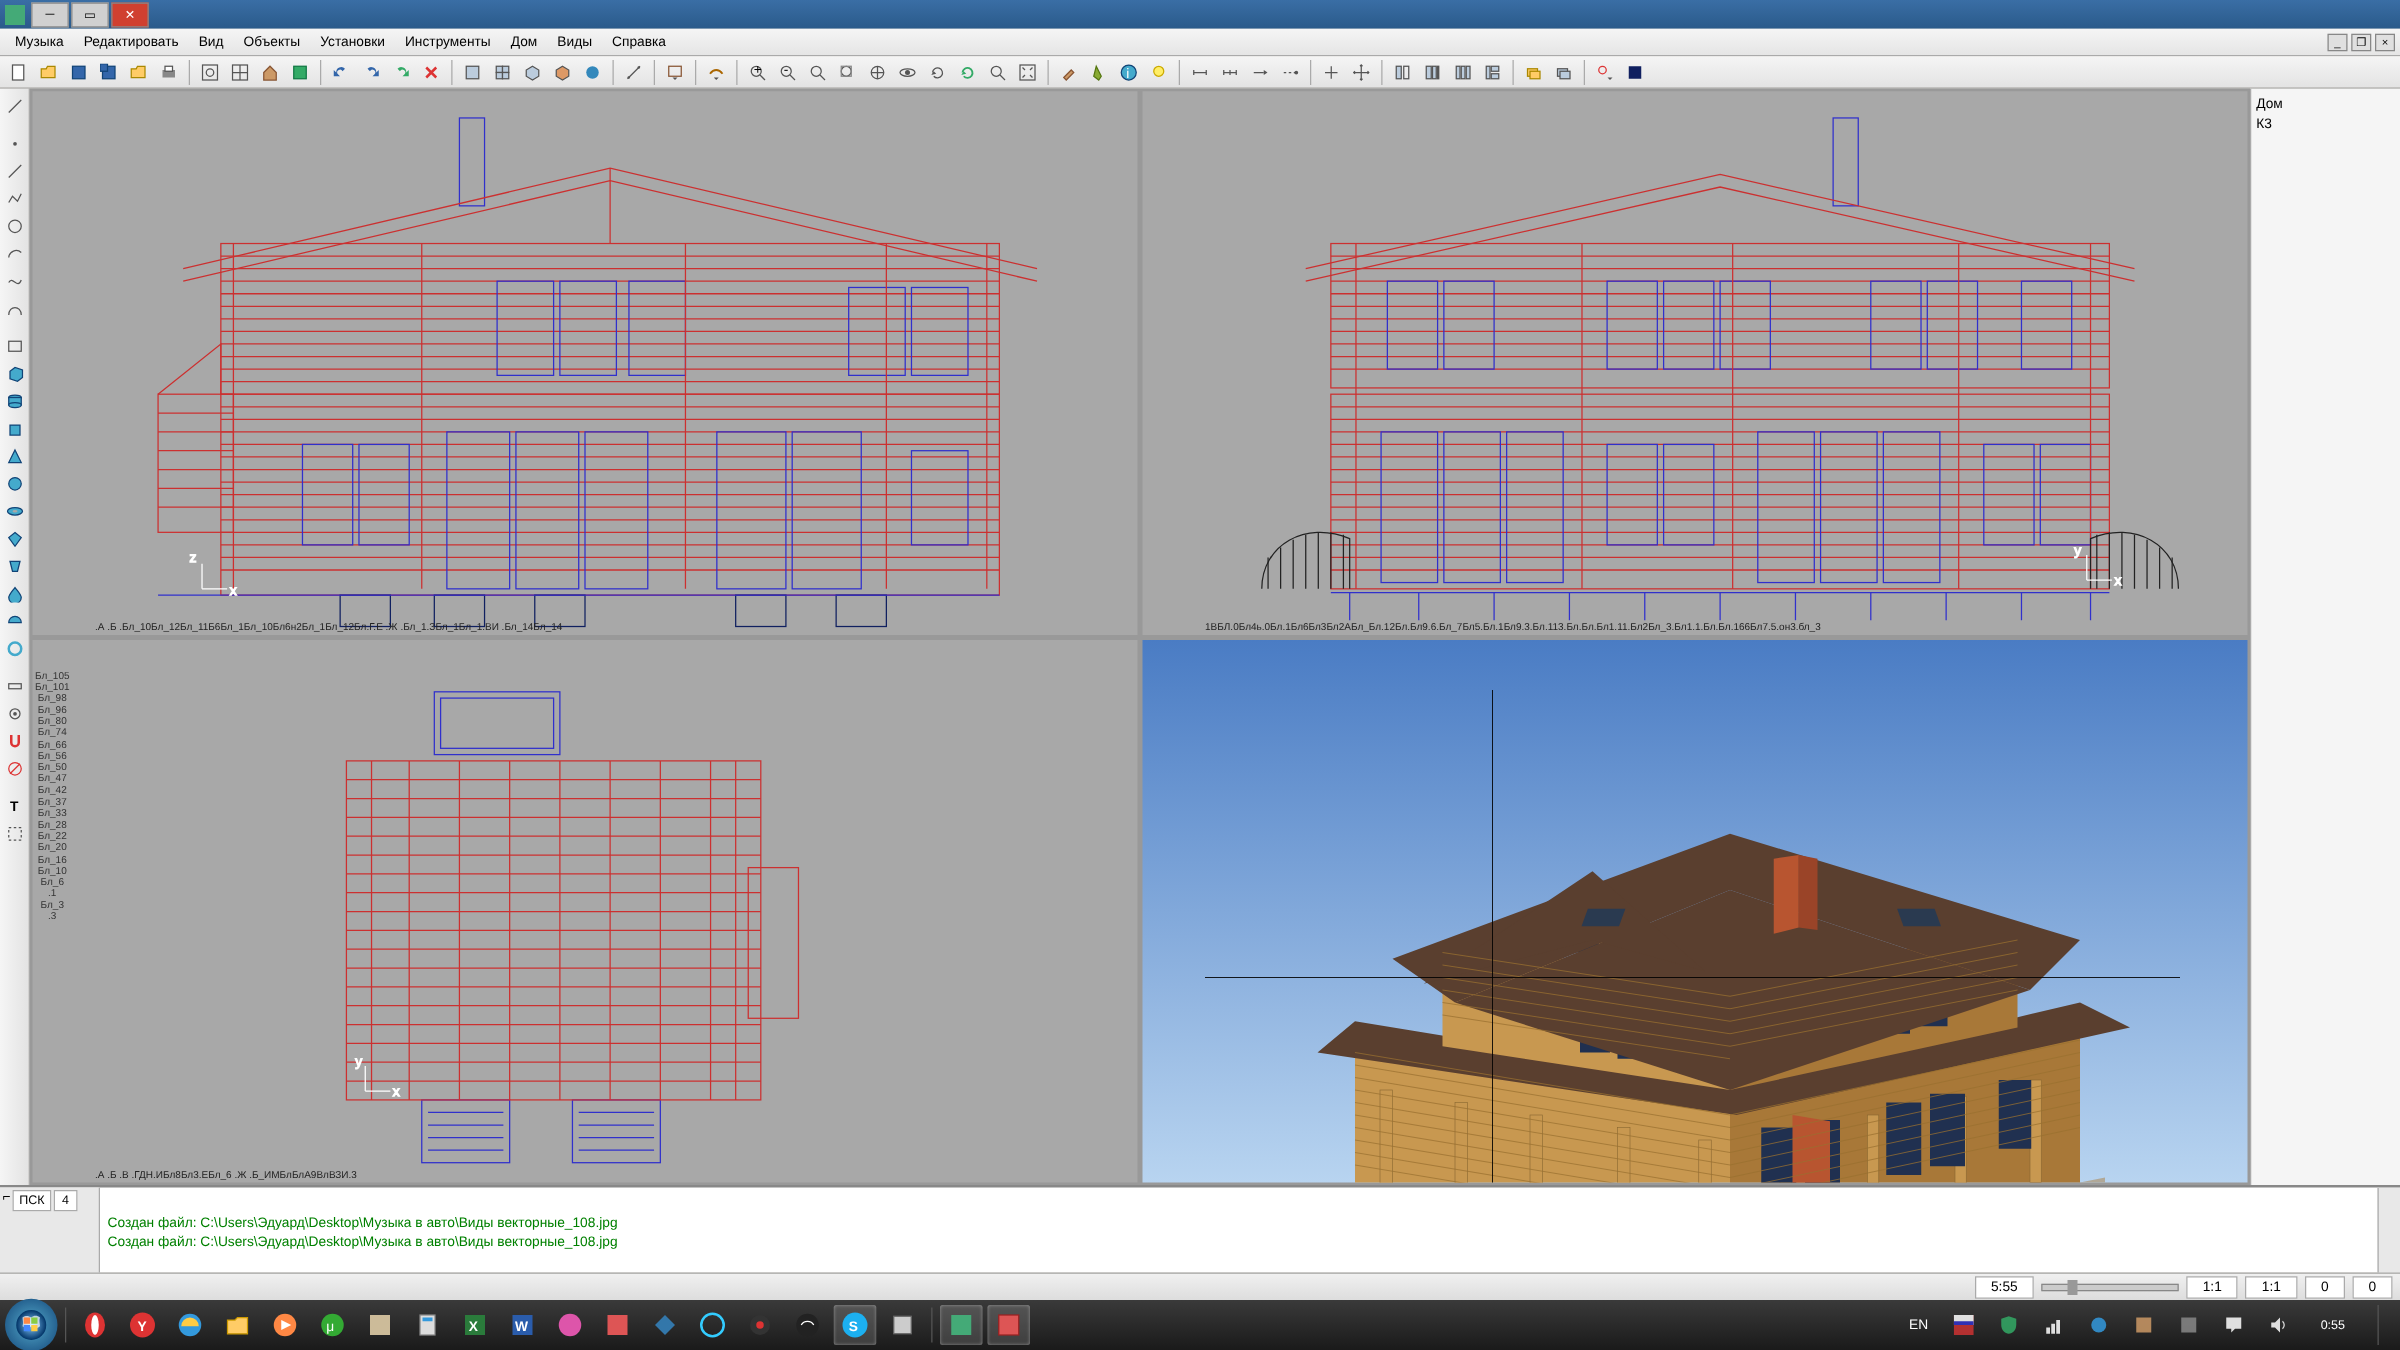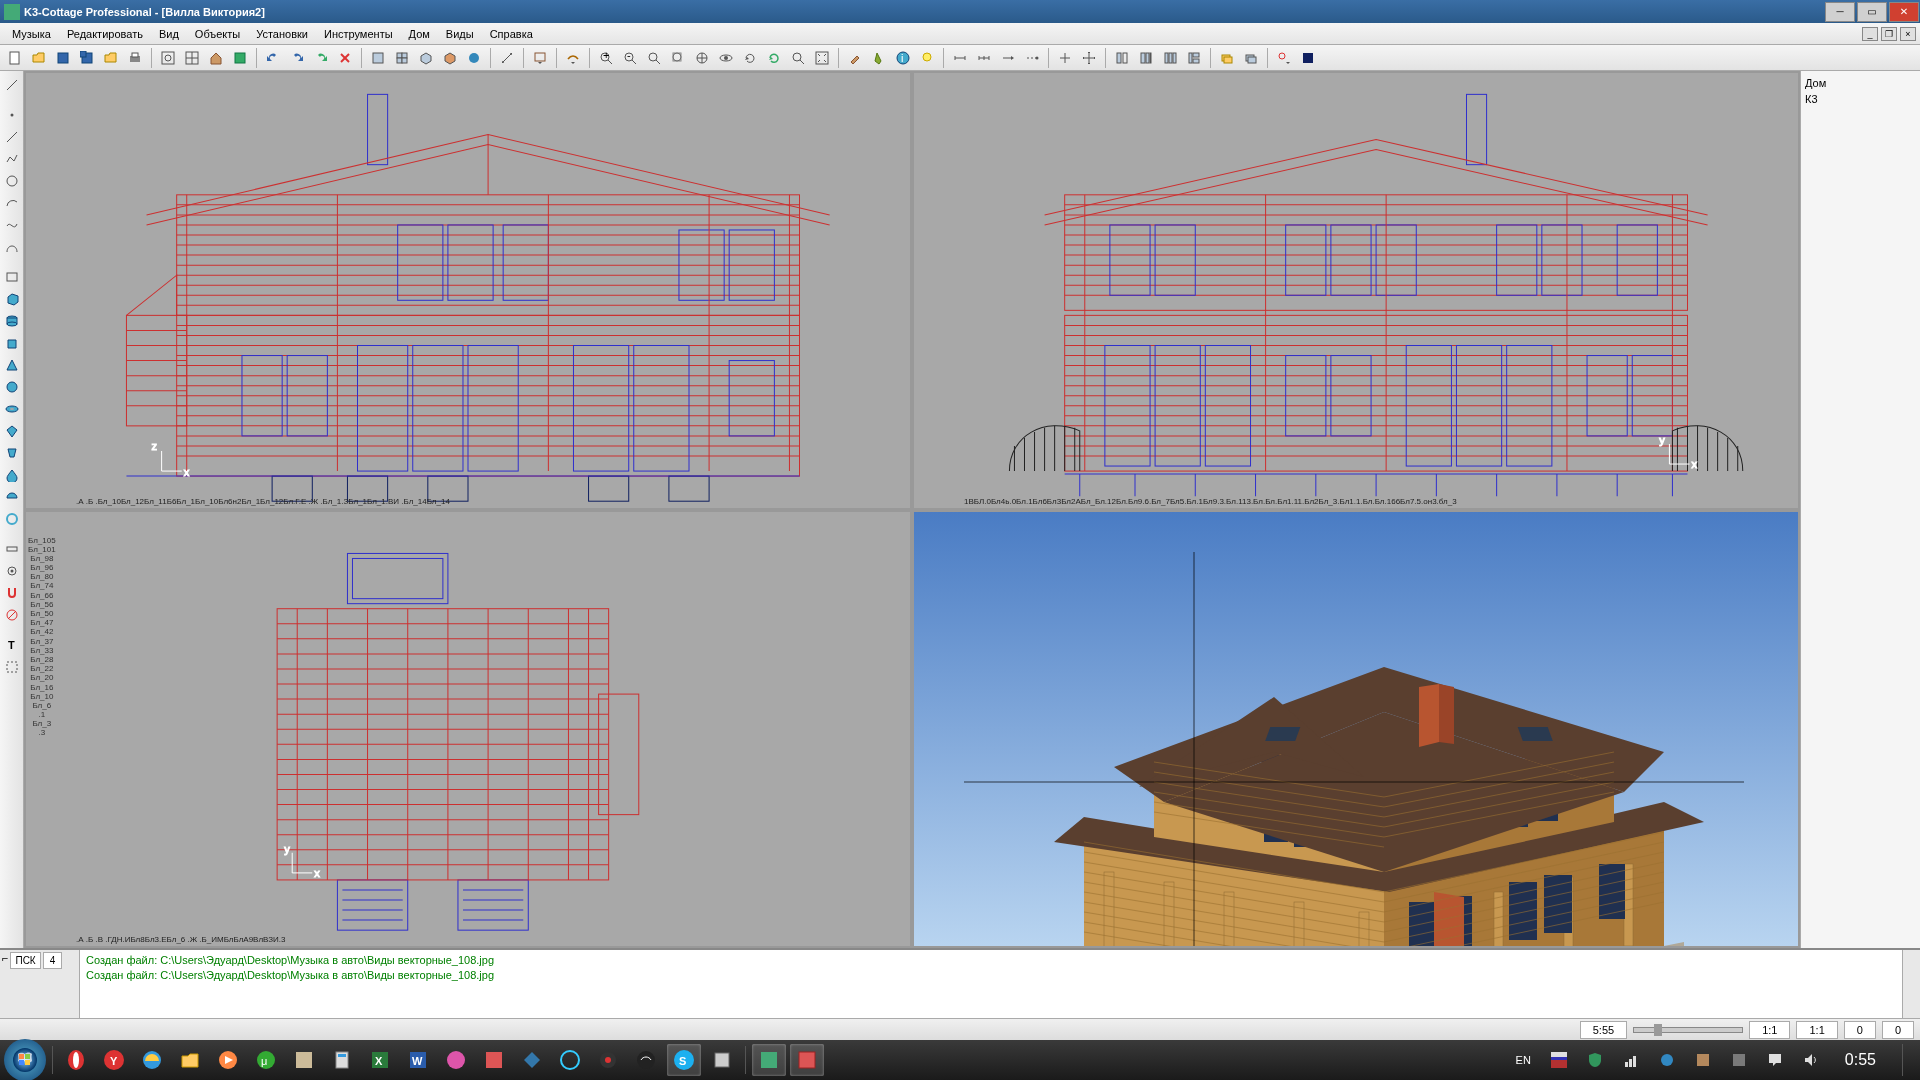--- a/index.html
+++ b/index.html
@@ -28,55 +28,54 @@
 .house-wire { position: absolute; }
 .log { stroke: #cc3030; stroke-width: 1; fill: none; }
 .win { stroke: #3030cc; stroke-width: 1; fill: none; }
 .struct { stroke: #102060; stroke-width: 1; fill: none; }
 .rightpanel { width: 120px; background: #f5f5f5; border-left: 1px solid #aaa; padding: 4px; }
 .rightpanel .lbl { font-size: 11px; padding: 2px 0; }
 .cmdpanel { height: 70px; background: white; border-top: 2px solid #888; display: flex; }
 .cmdleft { width: 80px; background: #e8e8e8; border-right: 1px solid #aaa; padding: 2px; display: flex; align-items: flex-start; gap: 2px; }
 .cmdleft .ucs { font-size: 10px; padding: 2px 4px; background: #fff; border: 1px solid #aaa; }
 .cmdleft .num { font-size: 10px; padding: 2px 6px; background: #fff; border: 1px solid #aaa; }
-.cmdlog { flex: 1; padding: 3px 6px; font-size: 11px; overflow-y: auto; }
+.cmdlog { flex: 1; padding: 21px 6px; font-size: 11px; overflow-y: auto; }
 .cmdlog .l { color: #008000; line-height: 1.35; }
 .cmdlog .cmd { color: #000; }
 .cmdscroll { width: 18px; background: #e8e8e8; border-left: 1px solid #aaa; }
 .statusbar2 { height: 22px; background: linear-gradient(#f0f0f0,#ddd); border-top: 1px solid #aaa; display: flex; align-items: center; padding: 0 6px; gap: 6px; font-size: 11px; }
 .statusbar2 .sp { flex: 1; }
 .statusbar2 .field { padding: 2px 12px; border: 1px solid #aaa; background: #fff; text-align: right; }
 .statusbar2 .slider { width: 110px; height: 6px; background: #ccc; border: 1px solid #888; position: relative; }
 .statusbar2 .slider .thumb { position: absolute; width: 8px; height: 12px; background: #999; top: -4px; left: 20px; }
 .taskbar { height: 40px; background: linear-gradient(#3a3a3a,#1a1a1a); display: flex; align-items: center; padding: 0 4px; gap: 4px; }
 .startbtn { width: 42px; height: 42px; border-radius: 50%; background: radial-gradient(circle,#5ac,#147); display: flex; align-items: center; justify-content: center; cursor: pointer; }
 .startorb { width: 26px; height: 26px; }
 .tasksep { width: 1px; height: 28px; background: #555; margin: 0 2px; }
 .taskico { width: 34px; height: 32px; border-radius: 2px; display: flex; align-items: center; justify-content: center; cursor: pointer; }
 .taskico.active { background: rgba(255,255,255,0.15); box-shadow: inset 0 0 3px rgba(255,255,255,0.4); }
 .tray { margin-left: auto; display: flex; align-items: center; gap: 20px; color: #fff; padding-right: 6px; }
 .tray .tic { width: 16px; height: 16px; opacity: 0.85; }
-.clock { font-size: 16px; color: #fff; padding: 0 6px; }
+.clock { font-size: 10px; color: #fff; padding: 0 6px; }
 
 .rhouse { position: absolute; left: 50px; top: 40px; width: 780px; height: 560px; }
 .roof { fill: #5a3f2f; }
 .wall { fill: #c89850; }
 .wall-d { fill: #a87838; }
 .stone { fill: #b0a898; }
 .windowr { fill: #203050; }
 .wood { fill: #c89850; stroke: #8a6830; stroke-width: 0.5; }
 .labels-row { position: absolute; bottom: 2px; left: 50px; right: 10px; font-size: 8px; color: #222; white-space: nowrap; overflow: hidden; }
 .side-labels { position: absolute; left: 2px; top: 24px; font-size: 8px; color: #333; line-height: 1.15; text-align: center; }
 </style>
 </head>
 <body>
 
 <div class="titlebar">
   <div class="app-icon"></div>
-  <div class="title">K3-Cottage Professional - [Вилла Виктория2]</div>
   <div class="wbtns">
     <div class="wbtn">─</div>
     <div class="wbtn">▭</div>
     <div class="wbtn close">✕</div>
   </div>
 </div>
 
 <div class="menubar">
   <span class="menuitem">Музыка</span>
   <span class="menuitem">Редактировать</span>

